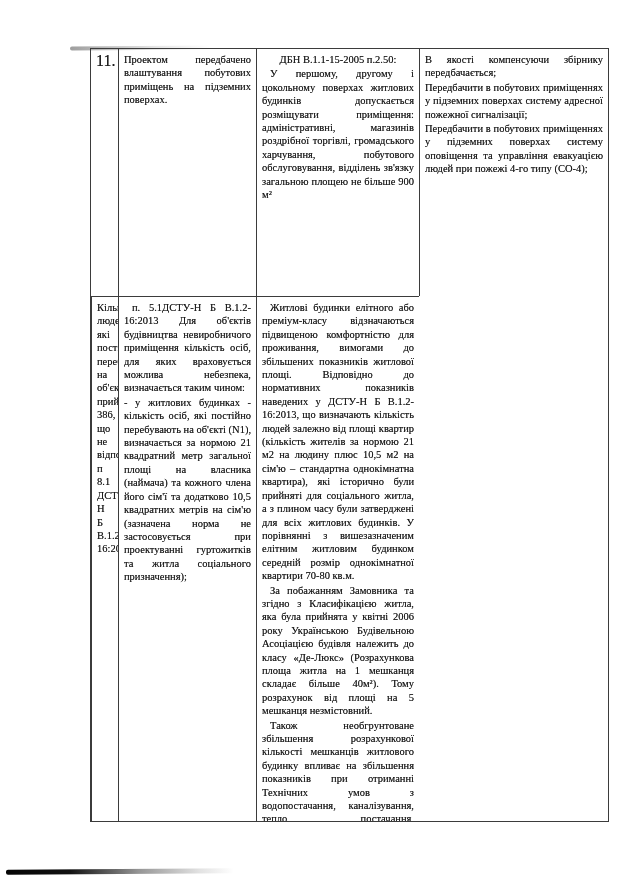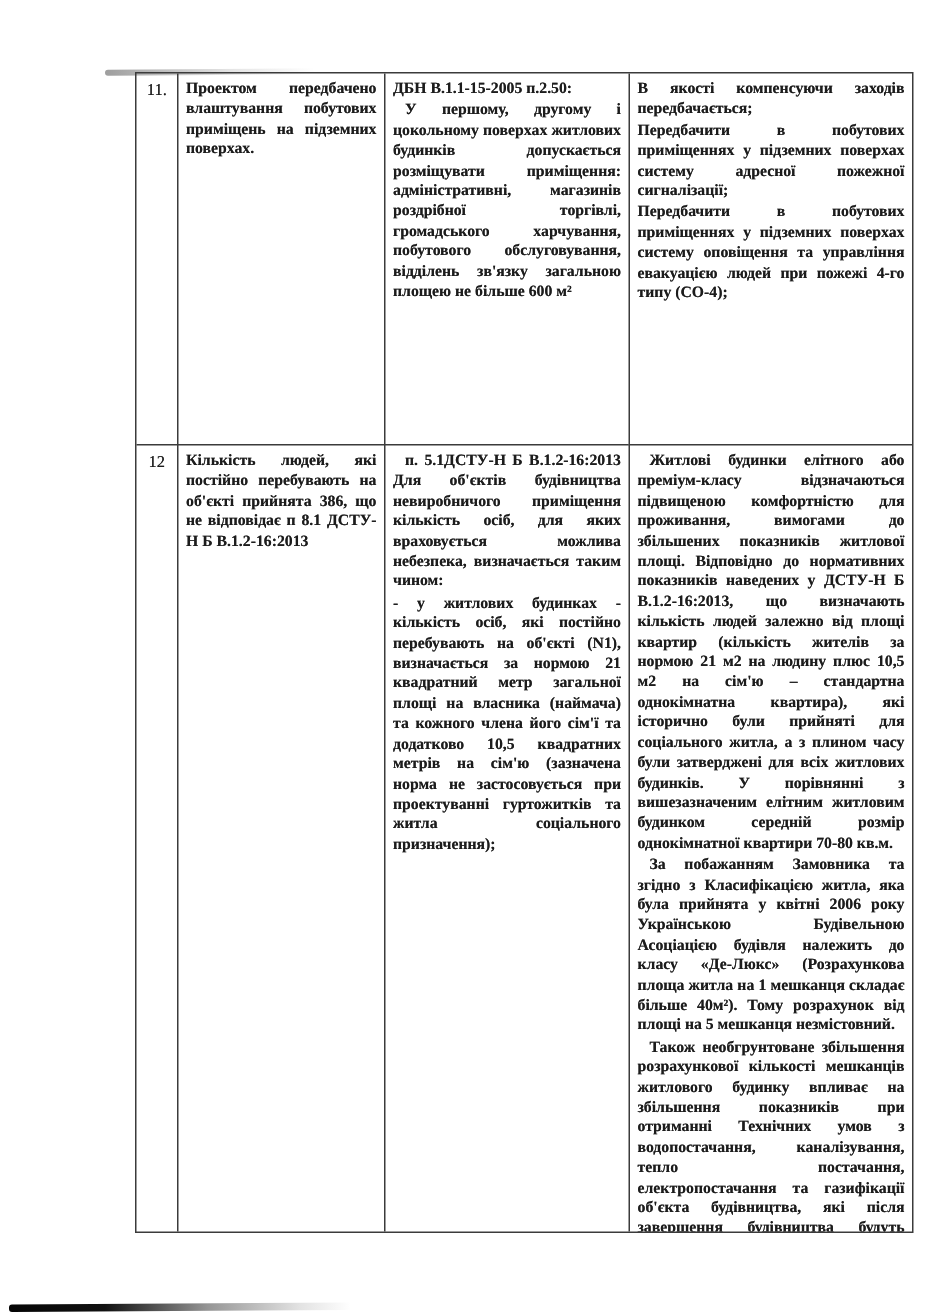--- a/index.html
+++ b/index.html
@@ -31,55 +31,52 @@
     box-sizing:content-box;
     text-shadow:0 0 .4px rgba(0,0,0,.65);
   }
   .cell{
     box-sizing:border-box;overflow:hidden;
     font-size:10.5px;line-height:13.4px;
     padding:4px 5px 3px 5px;
   }
   .cell.c2,.cell.c3,.cell.c4{border-left:1px solid #3b3b3b;}
   .cell.r2{border-top:1px solid #3b3b3b;}
-  .cell.num{text-align:center;padding-top:5px;font-size:11px;}
-  .cell p{margin:0 0 1px 0;text-align:justify;text-justify:inter-word;font-weight:bold;}
-  .cell p.ref{text-align:left;}
+  .cell.num{text-align:center;padding-top:5px;font-size:16px;}
+  .cell p{margin:0 0 1px 0;text-align:justify;text-justify:inter-word;}
+  .cell p.ref{text-align:center;}
   .cell p.ind{text-indent:8px;}
   .cell p:last-child{margin-bottom:0;}
 </style>
 </head>
 <body>
 
 <div class="page">
 
   <div class="smudge-top"></div>
 
   <div class="doc-table">
 
     <div class="cell num r1 c1">
       <span>11.</span>
     </div>
     <div class="cell r1 c2">
       <p>Проектом передбачено влаштування побутових приміщень на підземних поверхах.</p>
     </div>
     <div class="cell r1 c3">
       <p class="ref">ДБН В.1.1-15-2005 п.2.50:</p>
-      <p class="ind">У першому, другому і цокольному поверхах житлових будинків допускається розміщувати приміщення: адміністративні, магазинів роздрібної торгівлі, громадського харчування, побутового обслуговування, відділень зв'язку загальною площею не більше 600 м²</p>
+      <p class="ind">У першому, другому і цокольному поверхах житлових будинків допускається розміщувати приміщення: адміністративні, магазинів роздрібної торгівлі, громадського харчування, побутового обслуговування, відділень зв'язку загальною площею не більше 900 м²</p>
     </div>
     <div class="cell r1 c4">
-      <p>В якості компенсуючи заходів передбачається;</p>
+      <p>В якості компенсуючи збірнику передбачається;</p>
       <p>Передбачити в побутових приміщеннях у підземних поверхах систему адресної пожежної сигналізації;</p>
       <p>Передбачити в побутових приміщеннях у підземних поверхах систему оповіщення та управління евакуацією людей при пожежі 4-го типу (СО-4);</p>
 
     </div>
 
-    <div class="cell num r2 c1">
-      <span>12</span>
-    </div>
     <div class="cell r2 c2">
       <p>Кількість людей, які постійно перебувають на об'єкті прийнята 386, що не відповідає п 8.1 ДСТУ-Н Б В.1.2-16:2013</p>
     </div>
     <div class="cell r2 c3">
       <p class="ind">п. 5.1ДСТУ-Н Б В.1.2-16:2013 Для об'єктів будівництва невиробничого приміщення кількість осіб, для яких враховується можлива небезпека, визначається таким чином:</p>
       <p>- у житлових будинках - кількість осіб, які постійно перебувають на об'єкті (N1), визначається за нормою 21 квадратний метр загальної площі на власника (наймача) та кожного члена його сім'ї та додатково 10,5 квадратних метрів на сім'ю (зазначена норма не застосовується при проектуванні гуртожитків та житла соціального призначення);</p>
     </div>
     <div class="cell r2 c4">
       <p class="ind">Житлові будинки елітного або преміум-класу відзначаються підвищеною комфортністю для проживання, вимогами до збільшених показників житлової площі. Відповідно до нормативних показників наведених у ДСТУ-Н Б В.1.2-16:2013, що визначають кількість людей залежно від площі квартир (кількість жителів за нормою 21 м2 на людину плюс 10,5 м2 на сім'ю – стандартна однокімнатна квартира), які історично були прийняті для соціального житла, а з плином часу були затверджені для всіх житлових будинків. У порівнянні з вишезазначеним елітним житловим будинком середній розмір однокімнатної квартири 70-80 кв.м.</p>
       <p class="ind">За побажанням Замовника та згідно з Класифікацією житла, яка була прийнята у квітні 2006 року Українською Будівельною Асоціацією будівля належить до класу «Де-Люкс» (Розрахункова площа житла на 1 мешканця складає більше 40м²). Тому розрахунок від площі на 5 мешканця незмістовний.</p>

